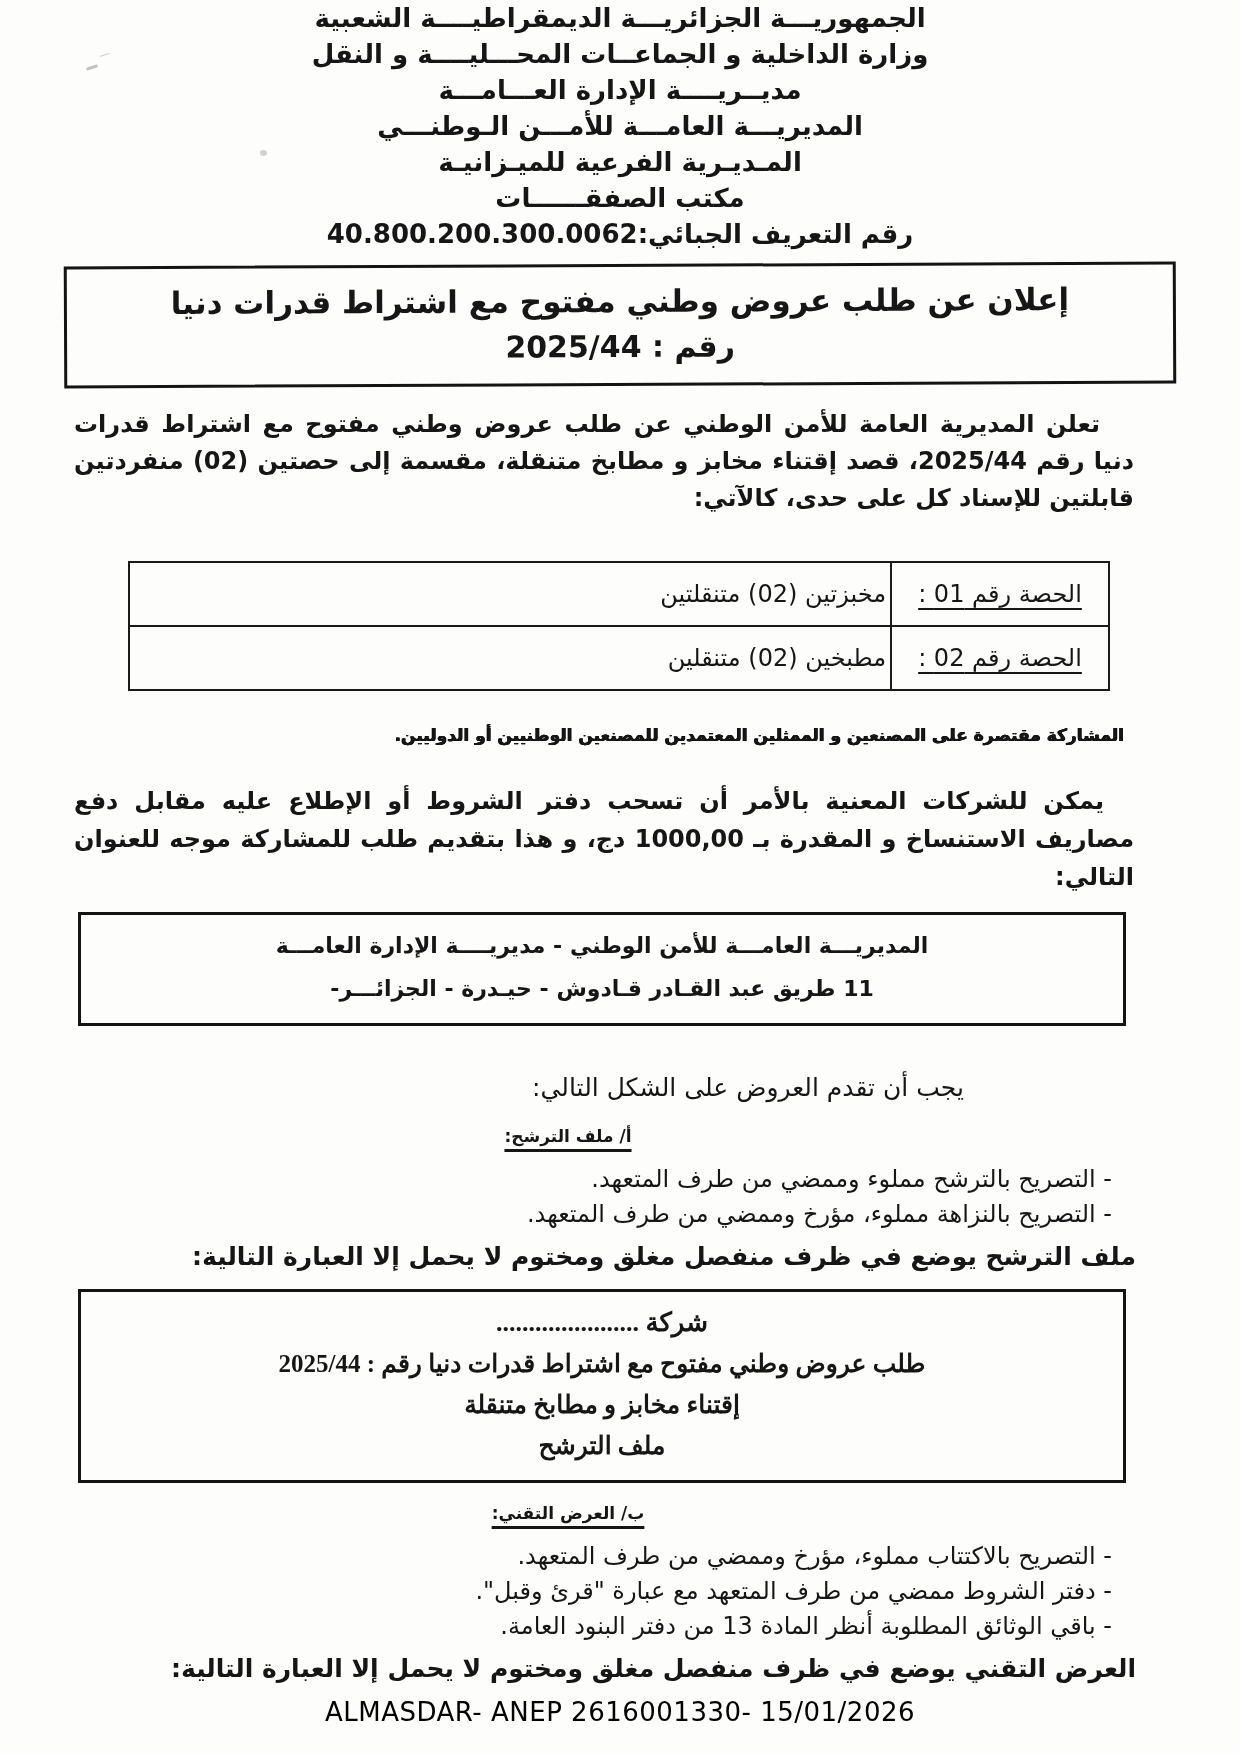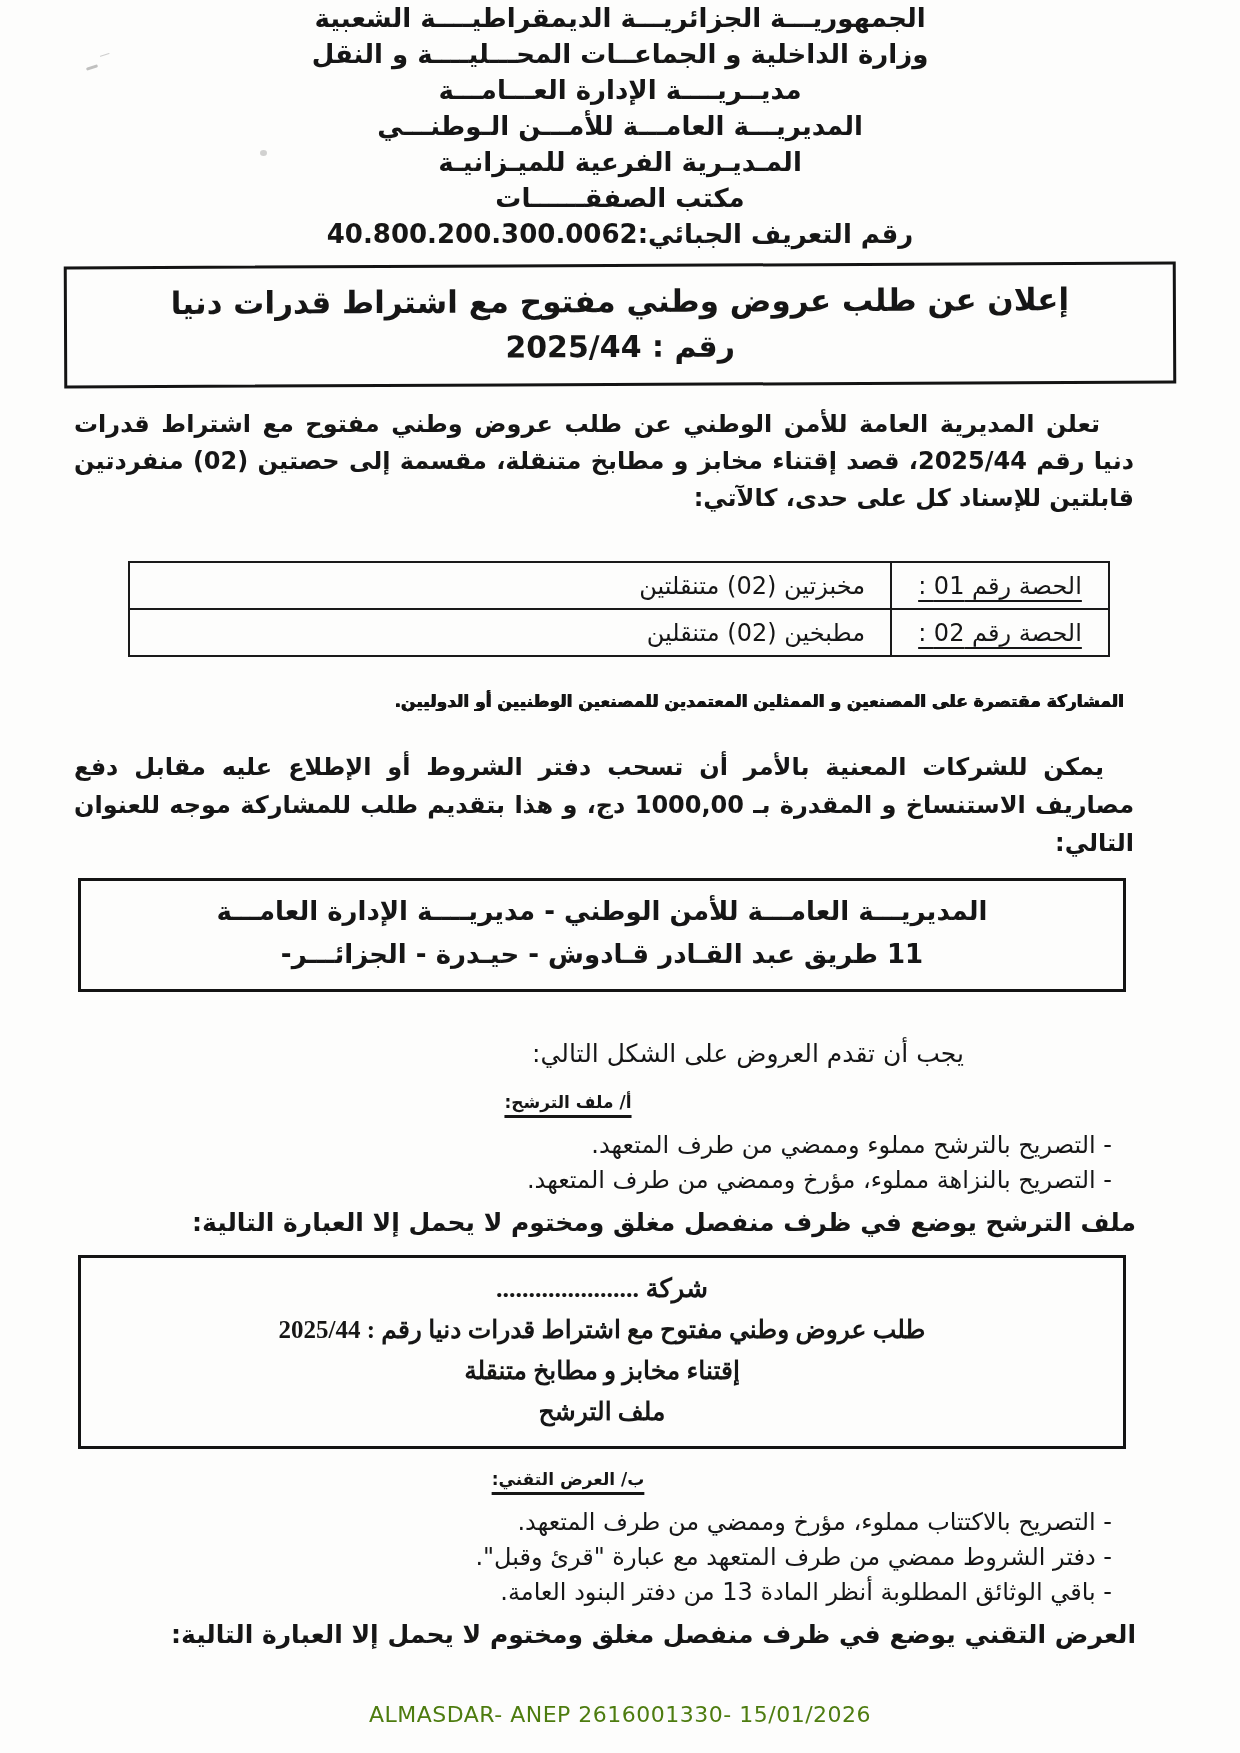--- a/index.html
+++ b/index.html
@@ -29,35 +29,35 @@
                 transform: rotate(-0.25deg); background: #fdfdfc; }
   .nb-title  { font-size: 31px; line-height: 48px; }
   .nb-number { font-size: 30px; line-height: 44px; }
 
   .intro { margin: 20px 106px 0 74px; font-size: 24px; font-weight: bold;
            line-height: 37px; text-align: justify; text-indent: 34px; }
   .num-bold { font-weight: bold; }
 
   .lots-table { width: 982px; margin: 44px 130px 0 auto; border-collapse: collapse;
                 font-size: 24px; }
-  .lots-table td { border: 2.5px solid #1a1a1a; height: 47px; padding: 2px 25px; }
+  .lots-table td { border: 2.5px solid #1a1a1a; height: 64px; padding: 2px 4px; }
   .lot-label { width: 218px; text-align: center; text-decoration: underline;
                text-underline-offset: 6px; text-decoration-thickness: 2px; }
   .lot-desc  { text-align: right; padding-right: 10px; }
 
   .participation { margin: 26px 100px 0 70px; font-size: 17px; font-weight: bold;
                    text-indent: 16px; line-height: 37px;
                    text-shadow: 0.45px 0 0 #000, -0.45px 0 0 #000; }
 
   .fees { margin: 28px 106px 0 74px; font-size: 24px; font-weight: bold;
           line-height: 38px; text-align: justify; text-indent: 30px; }
 
   .address-box { margin: 16px 114px 0 78px; border: 3px solid #141414;
                  padding: 9px 8px 13px; text-align: center; font-weight: bold;
-                 font-size: 26px; line-height: 43px; }
+                 font-size: 22px; line-height: 43px; }
 
   .submission { margin: 44px 0 0; text-align: center; font-size: 25px;
                 line-height: 36px; transform: translateX(128px); }
 
   .section-heading { margin: 8px 104px 0 0; font-size: 17px; font-weight: bold;
                      line-height: 44px; text-align: center; }
   .section-heading span { text-decoration: underline; text-underline-offset: 7px;
                           text-decoration-thickness: 2.5px; }
 
   .req-list { margin: 4px 128px 0 70px; font-size: 24px; line-height: 35px; }
@@ -68,21 +68,21 @@
 
   .envelope-box { margin: 14px 114px 0 78px; border: 3px solid #141414;
                   padding: 10px 8px 14px; text-align: center; font-weight: bold;
                   font-size: 26px; line-height: 41px; font-family: Liberation Serif, serif; }
   .envelope-box .eb-sub { font-size: 25px; }
 
   .sb-heading { }
 
   .footer { position: absolute; left: 0; right: 0; bottom: 26px;
             direction: ltr; text-align: center; font-weight: normal;
-            font-size: 22px; color: #4d7c0f; letter-spacing: .5px; }
+            font-size: 26px; color: #000000; letter-spacing: .5px; }
 </style>
 </head>
 <body>
 
 <div class="page">
 
   <div class="speck speck-a"></div>
   <div class="speck speck-b"></div>
 
   <header class="letterhead">

